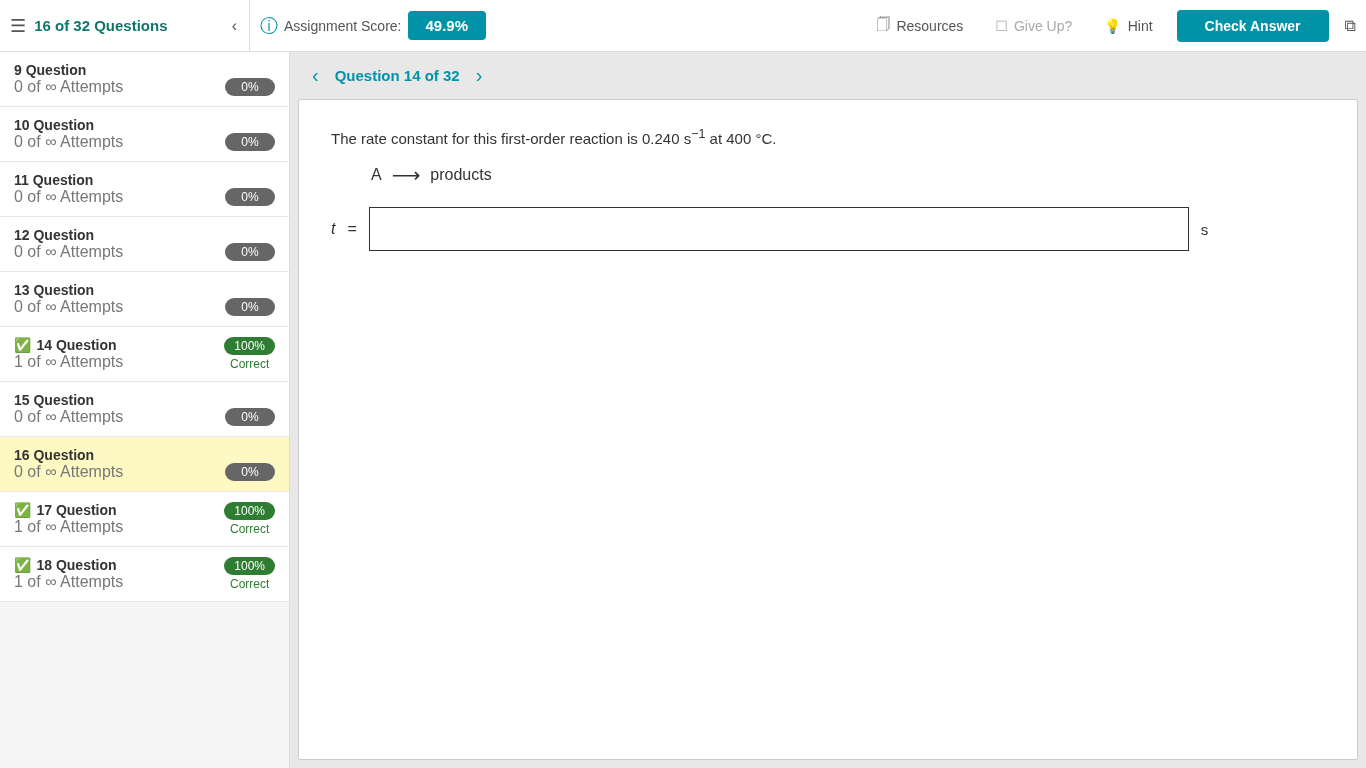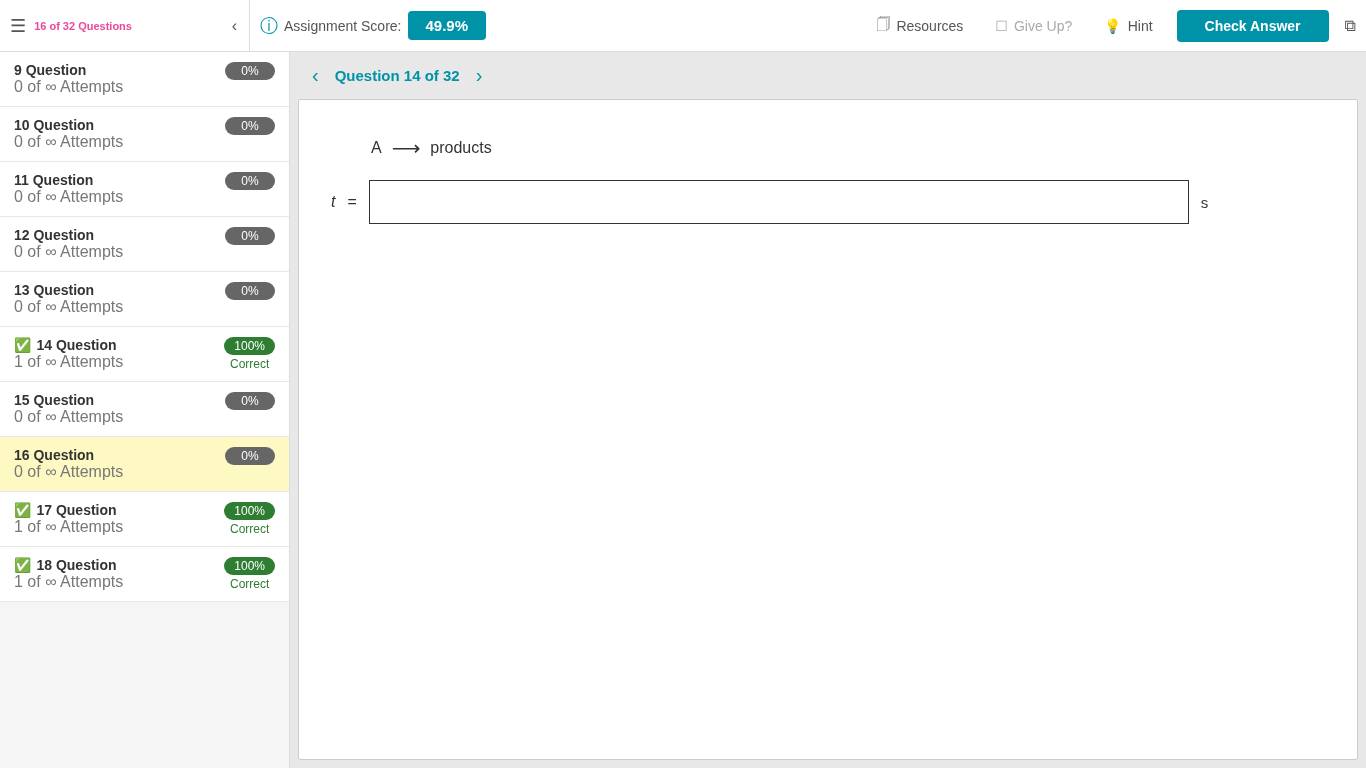--- a/index.html
+++ b/index.html
@@ -18,21 +18,21 @@
     .header-left {
       display: flex;
       align-items: center;
       gap: 8px;
       min-width: 240px;
       border-right: 1px solid #ddd;
       padding-right: 12px;
       height: 100%;
     }
     .hamburger-icon { color: #555; font-size: 18px; }
-    .header-title { font-size: 11px; font-weight: bold; color: #ec4899; }
+    .header-title { font-size: 15px; font-weight: bold; color: #0f766e; }
     .collapse-icon { color: #555; font-size: 16px; cursor: pointer; margin-left: auto; }
 
     .header-center {
       display: flex;
       align-items: center;
       gap: 6px;
       flex: 1;
     }
     .info-icon { color: #0093a7; font-size: 18px; }
     .assignment-label { color: #555; font-size: 14px; }
@@ -83,21 +83,21 @@
     
     .sidebar {
       width: 290px;
       background: #f5f5f5;
       border-right: 1px solid #ddd;
       overflow-y: auto;
       flex-shrink: 0;
     }
     .sidebar-item {
       display: flex;
-      align-items: flex-start;
+      align-items: flex-end;
       padding: 10px 14px;
       border-bottom: 1px solid #e8e8e8;
       cursor: pointer;
       background: #fff;
       gap: 10px;
     }
     .sidebar-item.active { background: #fef9c3; }
     .sidebar-item-info { flex: 1; }
     .sidebar-item-name { font-size: 14px; font-weight: bold; color: #333; display: flex; align-items: center; gap: 5px; }
     .sidebar-item-attempts { font-size: 16px; color: #777; }
@@ -356,20 +356,23 @@
     </div>
 
   <div class="content-area">
     <div class="question-nav">
       <button class="nav-arrow">‹</button>
       <span class="question-label">Question 14 of 32</span>
       <button class="nav-arrow">›</button>
     </div>
 
     <div class="question-content">
+      <p class="question-text">
+        The rate constant for this first-order reaction is 0.240 s<sup>−1</sup> at 400 °C.
+      </p>
       <div class="reaction-eq">
         <span>A</span>
         <span class="arrow-symbol">⟶</span>
         <span>products</span>
       </div>
 
       <div class="answer-row">
         <span class="t-label">t</span>
         <span class="equals-sign">=</span>
         <input class="answer-input" type="text" value="" style="">

